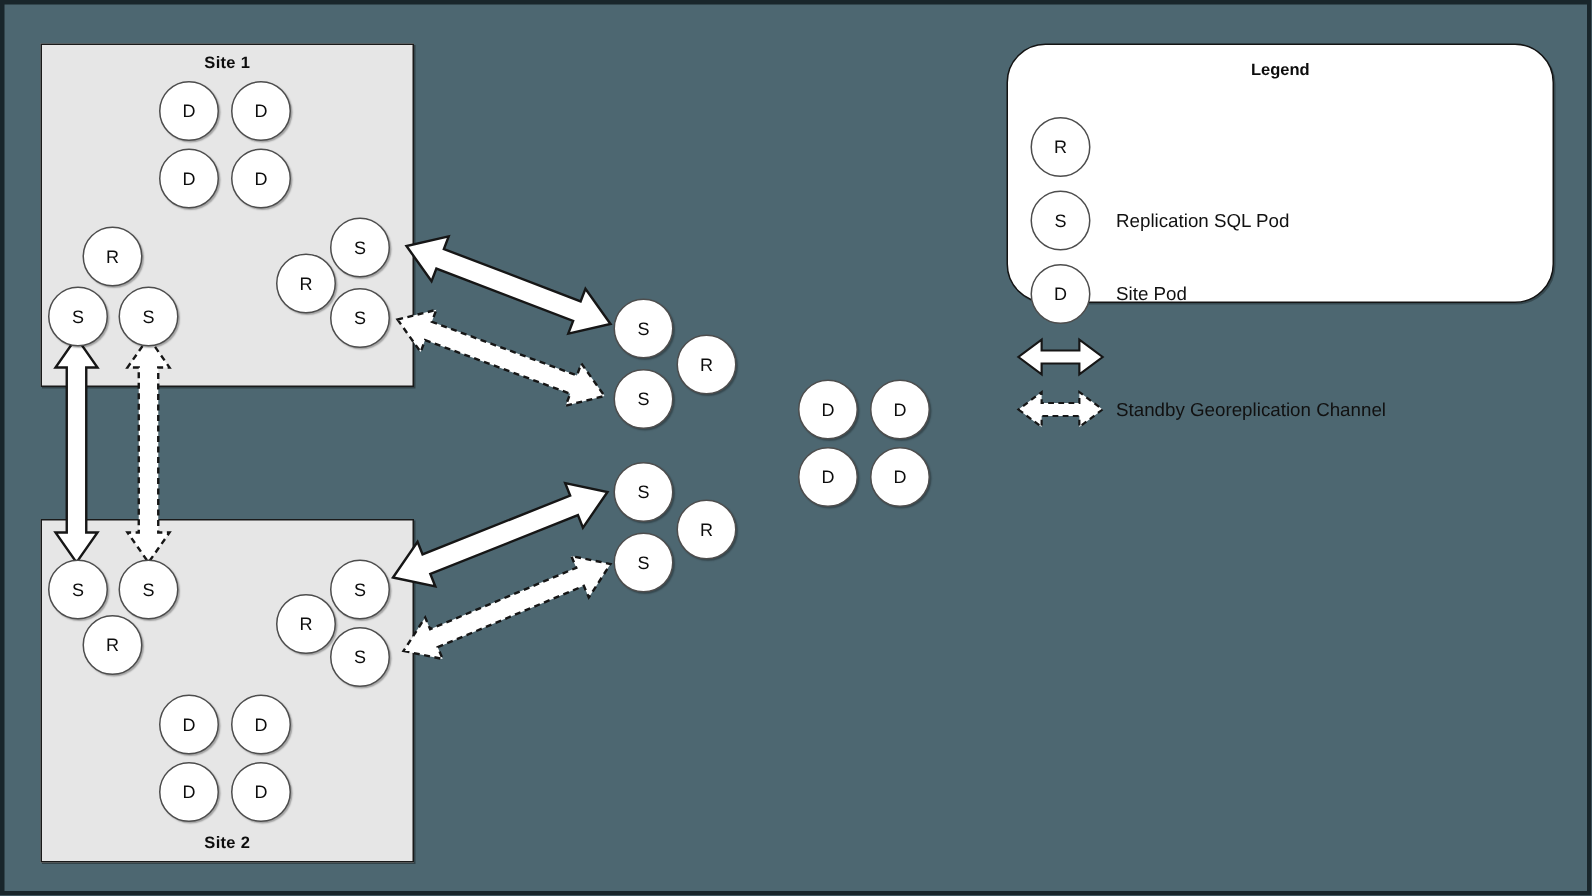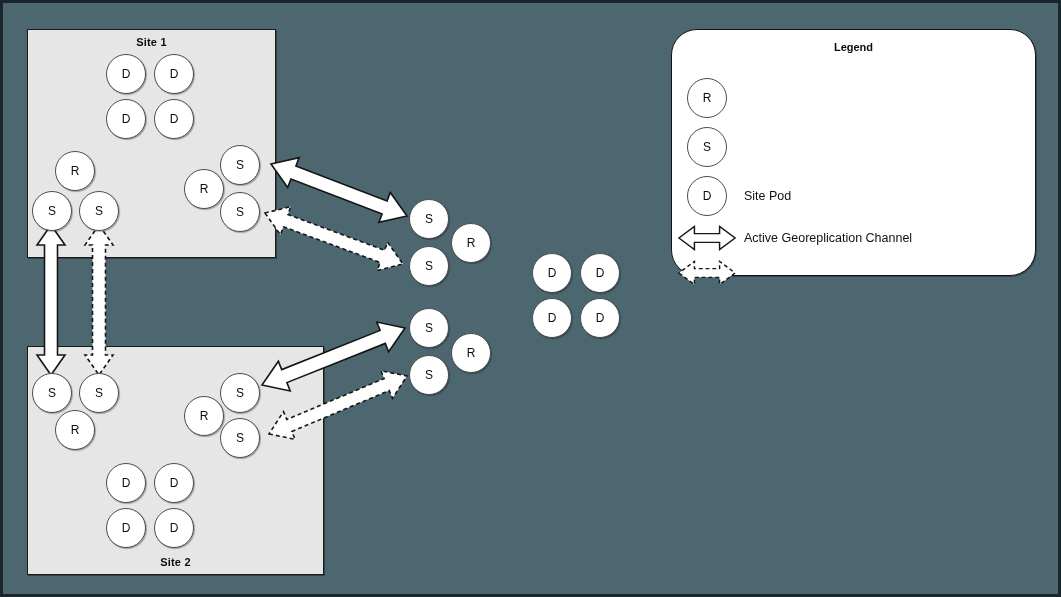--- a/index.html
+++ b/index.html
@@ -48,21 +48,21 @@
     display:flex;align-items:center;justify-content:center;
     font-size:12px;
     color:#0d0d0d;
     box-shadow:1px 1px 1px rgba(0,0,0,0.30);
   }
 
   
   #legend{
     position:absolute;
     left:668px;top:26px;
-    width:365px;height:247px;
+    width:365px;height:173px;
     background:#ffffff;
     border:1px solid #141414;
     border-radius:26px;
     box-sizing:border-box;
     box-shadow:1px 1px 0 rgba(0,0,0,0.3);
   }
   #legend-title{
     position:absolute;top:11px;left:0;right:0;
     text-align:center;font-size:11px;font-weight:bold;color:#0d0d0d;
   }
@@ -86,21 +86,21 @@
 </style>
 </head>
 <body>
 
 <div id="canvas">
 
   <div class="site" id="site-1-box" style="left:24px;top:26px;width:249px;height:229px;">
     <div class="site-title top">Site 1</div>
   </div>
 
-  <div class="site" id="site-2-box" style="left:24px;top:343px;width:297px;height:229px;">
+  <div class="site" id="site-2-box" style="left:24px;top:343px;width:249px;height:229px;">
     <div class="site-title bottom">Site 2</div>
   </div>
 
 
   <svg class="arrowlayer" viewBox="0 0 1061 597">
     <g id="arrow-group">
         <polygon points="48.00,222.00 34.00,242.00 41.50,242.00 41.50,352.00 34.00,352.00 48.00,372.00 62.00,352.00 54.50,352.00 54.50,242.00 62.00,242.00" fill="#ffffff" stroke="#161616" stroke-width="1.6" stroke-linejoin="miter"></polygon>
         <polygon points="96.00,222.00 82.00,242.00 89.50,242.00 89.50,352.00 82.00,352.00 96.00,372.00 110.00,352.00 102.50,352.00 102.50,242.00 110.00,242.00" fill="#ffffff" stroke="#161616" stroke-width="1.6" stroke-dasharray="4,3" stroke-linejoin="miter"></polygon>
         <polygon points="268.00,161.00 284.70,184.52 287.92,176.11 379.08,210.97 375.87,219.37 404.00,213.00 387.30,189.48 384.08,197.89 292.92,163.03 296.13,154.63" fill="#ffffff" stroke="#161616" stroke-width="1.6" stroke-linejoin="miter"></polygon>
         <polygon points="262.00,210.00 277.44,231.70 280.38,223.72 377.11,259.47 374.16,267.44 400.00,261.00 384.56,239.30 381.62,247.28 284.89,211.53 287.84,203.56" fill="#ffffff" stroke="#161616" stroke-width="1.6" stroke-dasharray="4,3" stroke-linejoin="miter"></polygon>
@@ -147,38 +147,39 @@
     <div id="legend-rows">
         <div class="legend-row" style="top: 46px;">
           <div class="legend-sym">
             <div class="pod">R</div>
           </div>
         </div>
         <div class="legend-row" style="top: 95px;">
           <div class="legend-sym">
             <div class="pod">S</div>
           </div>
+          <div class="legend-label">Replication SQL Pod</div>
         </div>
         <div class="legend-row" style="top: 144px;">
           <div class="legend-sym">
             <div class="pod">D</div>
           </div>
           <div class="legend-label">Site Pod</div>
         </div>
         <div class="legend-row" style="top: 186px;">
           <div class="legend-sym">
             <svg width="62" height="30" viewBox="0 0 62 30">
               <polygon points="2.00,15.00 18.00,27.00 18.00,19.50 44.00,19.50 44.00,27.00 60.00,15.00 44.00,3.00 44.00,10.50 18.00,10.50 18.00,3.00" fill="#ffffff" stroke="#161616" stroke-width="1.5"></polygon>
             </svg>
           </div>
-          <div class="legend-label">Active Georeplication Channel</div>
         </div>
         <div class="legend-row" style="top: 221px;">
           <div class="legend-sym">
             <svg width="62" height="30" viewBox="0 0 62 30">
               <polygon points="2.00,15.00 18.00,27.00 18.00,19.50 44.00,19.50 44.00,27.00 60.00,15.00 44.00,3.00 44.00,10.50 18.00,10.50 18.00,3.00" fill="#ffffff" stroke="#161616" stroke-width="1.5" stroke-dasharray="4,3"></polygon>
             </svg>
           </div>
+          <div class="legend-label">Standby Georeplication Channel</div>
         </div>
       </div>
   </div>
 
 </div>
 
 </body></html>

